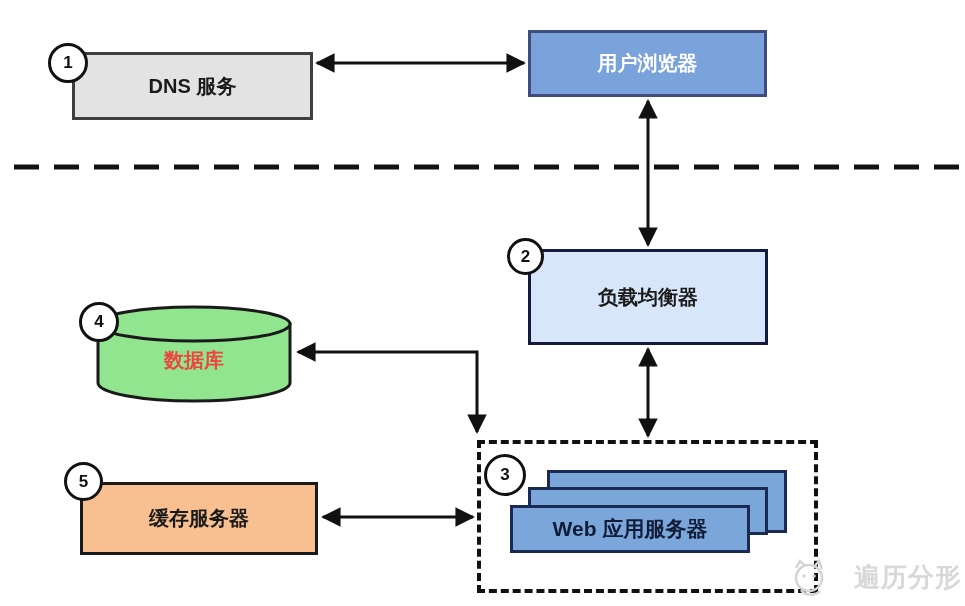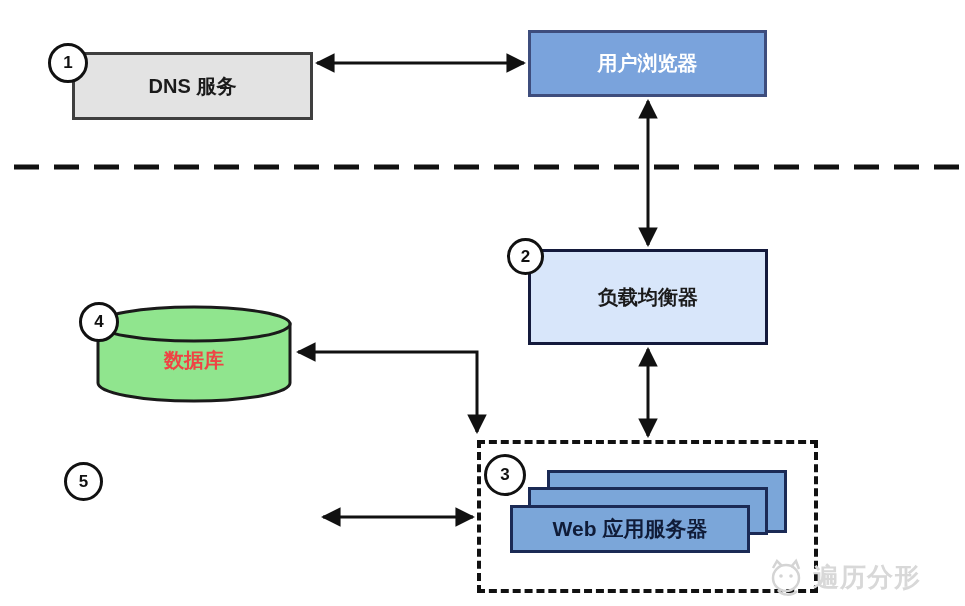--- a/index.html
+++ b/index.html
@@ -37,21 +37,21 @@
     position:absolute;width:40px;height:40px;border-radius:50%;background:#ffffff;
     border:3px solid #111111;box-sizing:border-box;display:flex;align-items:center;justify-content:center;
     font-weight:bold;font-size:17px;color:#111111;z-index:5;
   }
   .badge-1{left:48px;top:43px;}
   .badge-2{left:507px;top:238px;width:37px;height:37px;}
   .badge-3{left:484px;top:454px;width:42px;height:42px;}
   .badge-4{left:79px;top:302px;}
   .badge-5{left:64px;top:462px;width:39px;height:39px;}
   .watermark{
-    position:absolute;left:765px;top:556px;display:flex;align-items:center;gap:6px;z-index:6;
+    position:absolute;left:788px;top:556px;display:flex;align-items:center;gap:24px;z-index:6;
   }
   .watermark-text{
     font-weight:bold;font-size:26px;color:#d8d8d8;letter-spacing:1px;white-space:nowrap;
   }
 </style>
 </head>
 <body>
 
 <div class="stage">
 
@@ -97,20 +97,23 @@
     <svg width="198" height="102" viewBox="0 0 198 102">
       <path d="M3 21 L3 80 A96 18 0 0 0 195 80 L195 21 Z" fill="#90e58e" stroke="#1a1a1a" stroke-width="3"></path>
       <ellipse cx="99" cy="21" rx="96" ry="17" fill="#90e58e" stroke="#1a1a1a" stroke-width="3"></ellipse>
     </svg>
   </div>
   <div class="cylinder-label">数据库</div>
   <div class="badge badge-4">
     <span>4</span>
   </div>
 
+  <div class="node node-cache">
+    <span>缓存服务器</span>
+  </div>
   <div class="badge badge-5">
     <span>5</span>
   </div>
 
   <div class="dashed-group"></div>
   <div class="webbox back"></div>
   <div class="webbox mid"></div>
   <div class="webbox front">
     <span>Web 应用服务器</span>
   </div>

